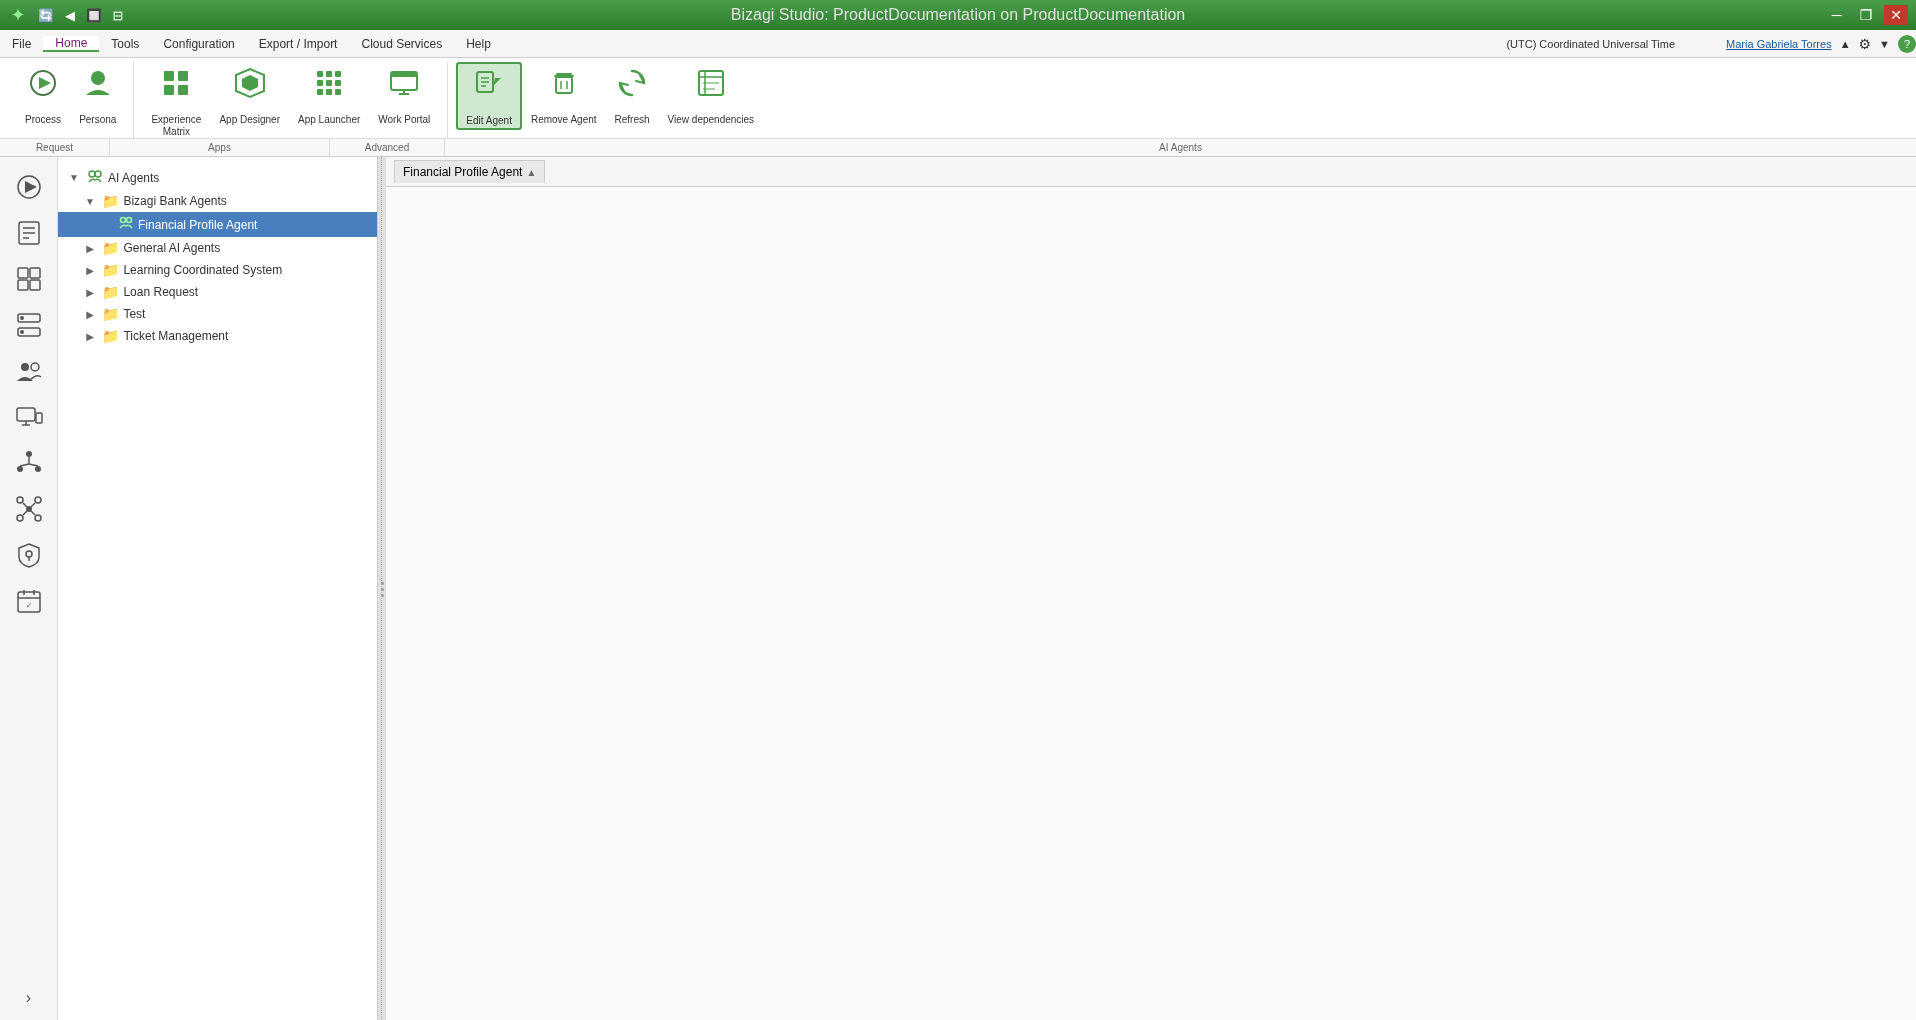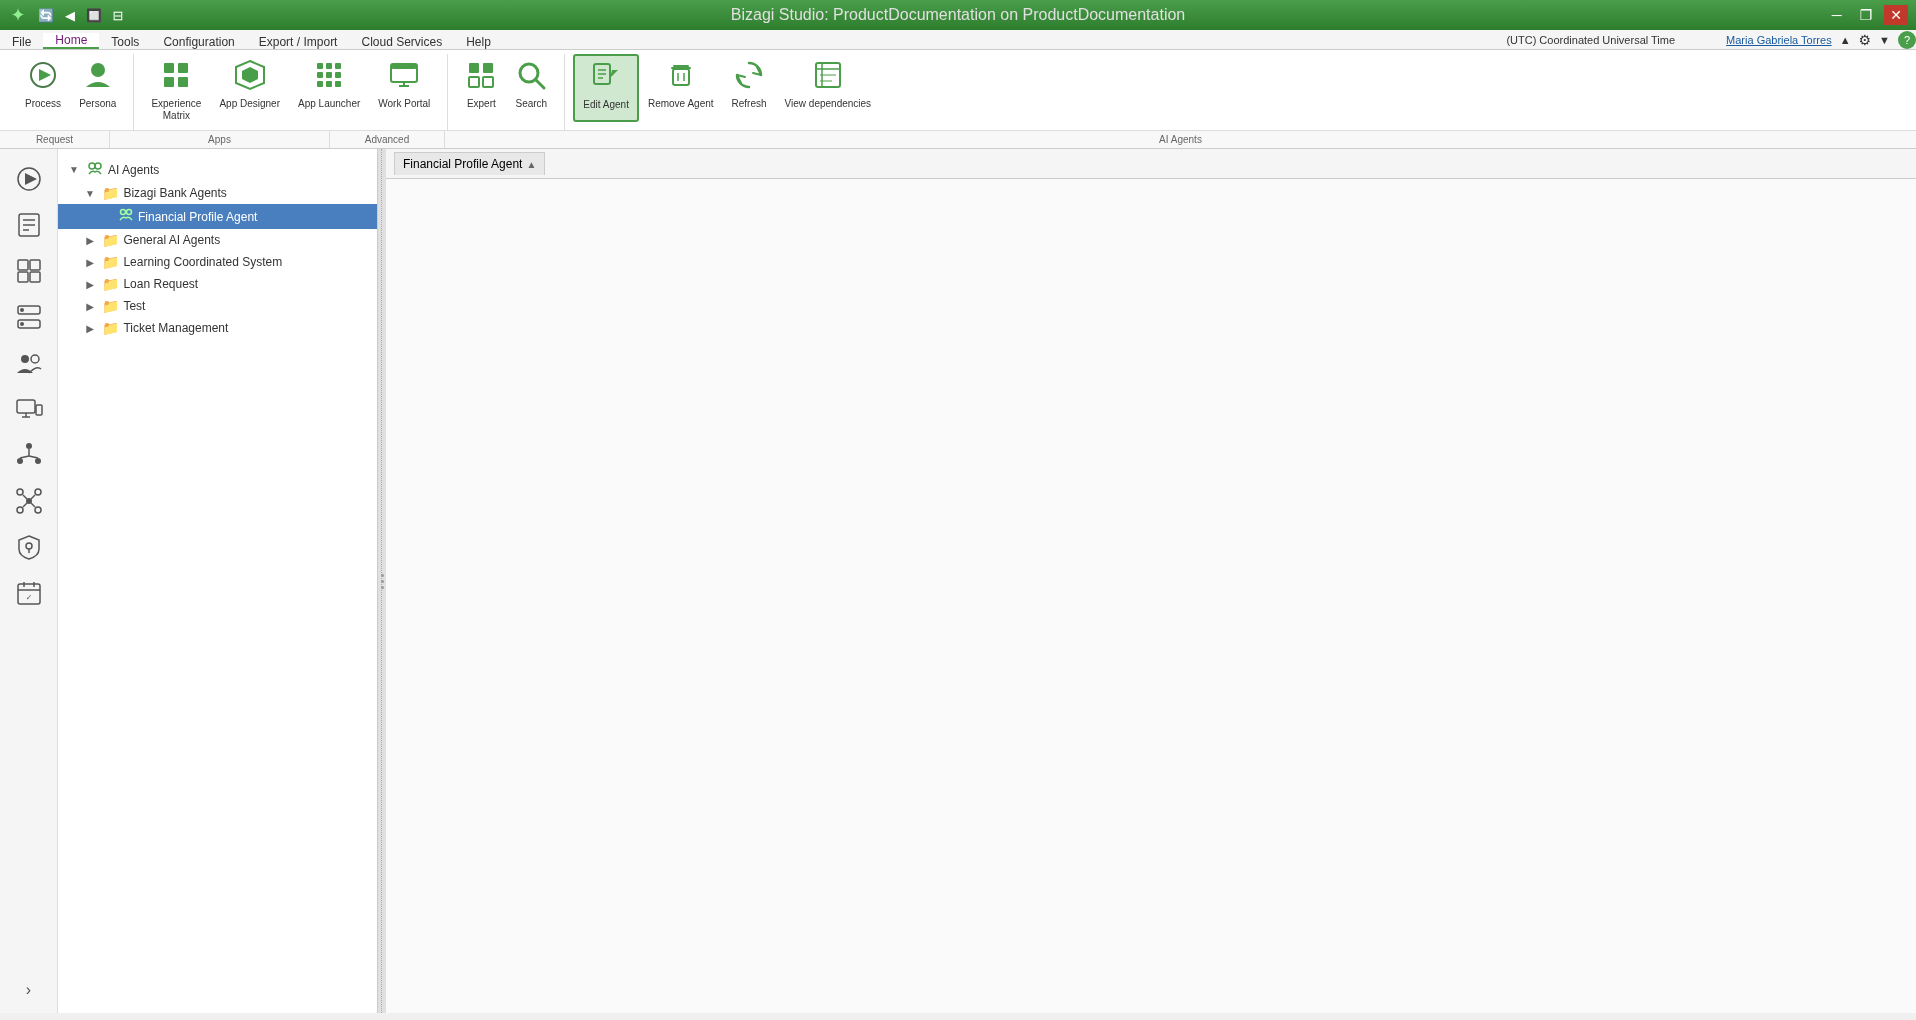--- a/index.html
+++ b/index.html
@@ -18,23 +18,23 @@
     #title-bar .title-left { display: flex; align-items: center; gap: 8px; }
     #title-bar .title-center { font-size: 16px; color: #e0e0e0; position: absolute; left: 50%; transform: translateX(-50%); }
     #title-bar .title-right { display: flex; align-items: center; gap: 6px; margin-left: auto; }
     .title-btn { background: none; border: none; color: white; cursor: pointer; font-size: 14px; padding: 2px 6px; }
     .quick-access { display: flex; gap: 4px; }
     .quick-icon { width: 20px; height: 20px; display: flex; align-items: center; justify-content: center; cursor: pointer; color: white; font-size: 13px; }
 
     
     #menu-bar {
       background: #f5f5f5;
-      height: 20px;
-      display: flex;
-      align-items: flex-end;
+      height: 28px;
+      display: flex;
+      align-items: center;
       border-bottom: 1px solid #ccc;
     }
     .menu-item {
       padding: 0 12px;
       display: flex;
       align-items: center;
       cursor: pointer;
       font-size: 12px;
       color: #333;
     }
@@ -69,21 +69,21 @@
       flex-direction: column;
       align-items: center;
       justify-content: flex-start;
       padding: 4px 8px;
       cursor: pointer;
       border: 1px solid transparent;
       border-radius: 3px;
       min-width: 50px;
       height: 68px;
       background: none;
-      gap: 7px;
+      gap: 15px;
     }
     .ribbon-btn.active { background: #d0e8d0; border-color: #4a9e4a; border-width: 2px; }
     .ribbon-btn .btn-icon { font-size: 28px; color: #4a7a4a; }
     .ribbon-btn .btn-label { font-size: 10px; text-align: center; color: #333; line-height: 1.2; }
     #ribbon-labels {
       display: flex;
       height: 18px;
       border-top: 1px solid #ddd;
       background: #f8f8f8;
     }
@@ -339,42 +339,20 @@
             <rect x="3" y="5" width="26" height="18" rx="2" fill="none" stroke="#4a9e4a" stroke-width="2"></rect>
             <rect x="3" y="5" width="26" height="5" fill="#4a9e4a" rx="2"></rect>
             <line x1="11" y1="27" x2="21" y2="27" stroke="#4a9e4a" stroke-width="2"></line>
             <line x1="16" y1="23" x2="16" y2="27" stroke="#4a9e4a" stroke-width="2"></line>
           </svg>
         </div>
         <span class="btn-label">Work Portal</span>
       </button>
     </div>
 
-    <div class="ribbon-group">
-      <button class="ribbon-btn">
-        <div class="btn-icon svg-icon">
-          <svg width="32" height="32" viewBox="0 0 32 32">
-            <rect x="4" y="4" width="10" height="10" fill="#4a9e4a" rx="1"></rect>
-            <rect x="18" y="4" width="10" height="10" fill="#4a9e4a" rx="1"></rect>
-            <rect x="4" y="18" width="10" height="10" fill="none" stroke="#4a9e4a" stroke-width="2" rx="1"></rect>
-            <rect x="18" y="18" width="10" height="10" fill="none" stroke="#4a9e4a" stroke-width="2" rx="1"></rect>
-          </svg>
-        </div>
-        <span class="btn-label">Expert</span>
-      </button>
-      <button class="ribbon-btn">
-        <div class="btn-icon svg-icon">
-          <svg width="32" height="32" viewBox="0 0 32 32">
-            <circle cx="14" cy="14" r="9" fill="none" stroke="#4a9e4a" stroke-width="3"></circle>
-            <line x1="21" y1="21" x2="29" y2="29" stroke="#4a9e4a" stroke-width="3" stroke-linecap="round"></line>
-          </svg>
-        </div>
-        <span class="btn-label">Search</span>
-      </button>
-    </div>
 
     <div class="ribbon-group">
       <button class="ribbon-btn active">
         <div class="btn-icon svg-icon">
           <svg width="32" height="32" viewBox="0 0 32 32">
             <rect x="4" y="4" width="16" height="20" rx="2" fill="none" stroke="#4a9e4a" stroke-width="2"></rect>
             <line x1="8" y1="10" x2="16" y2="10" stroke="#4a9e4a" stroke-width="1.5"></line>
             <line x1="8" y1="14" x2="16" y2="14" stroke="#4a9e4a" stroke-width="1.5"></line>
             <line x1="8" y1="18" x2="13" y2="18" stroke="#4a9e4a" stroke-width="1.5"></line>
             <path d="M20 18 L28 10 L22 10 L20 18Z" fill="#4a9e4a"></path>

